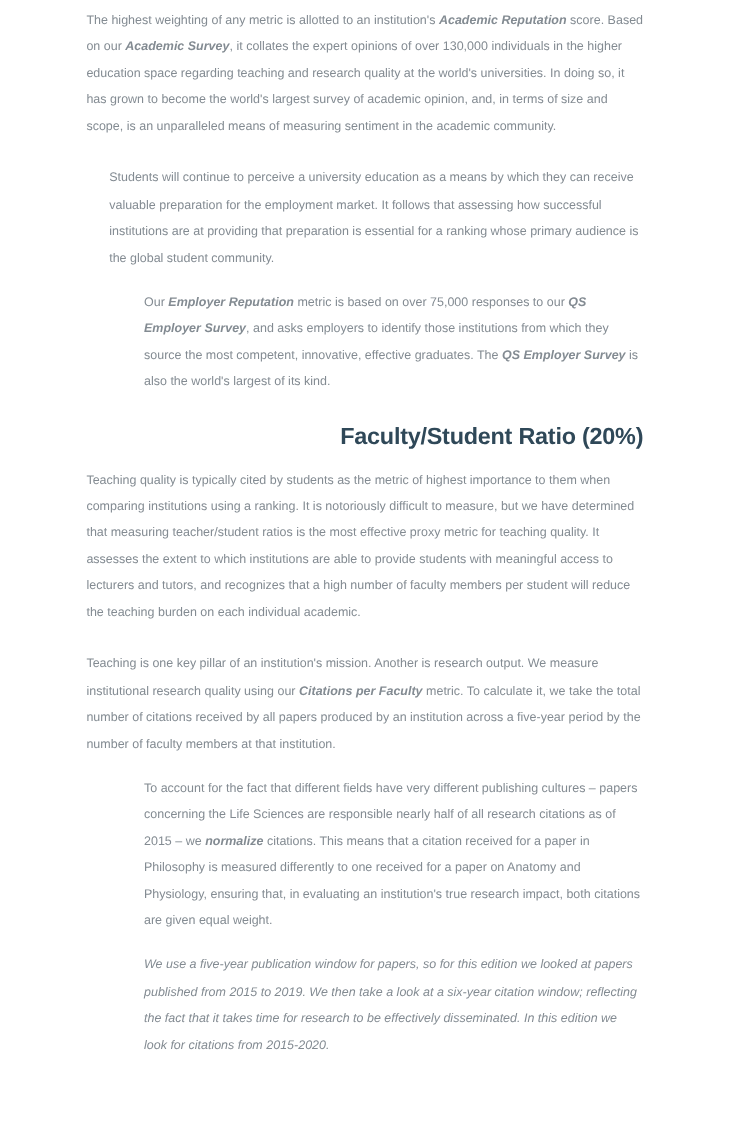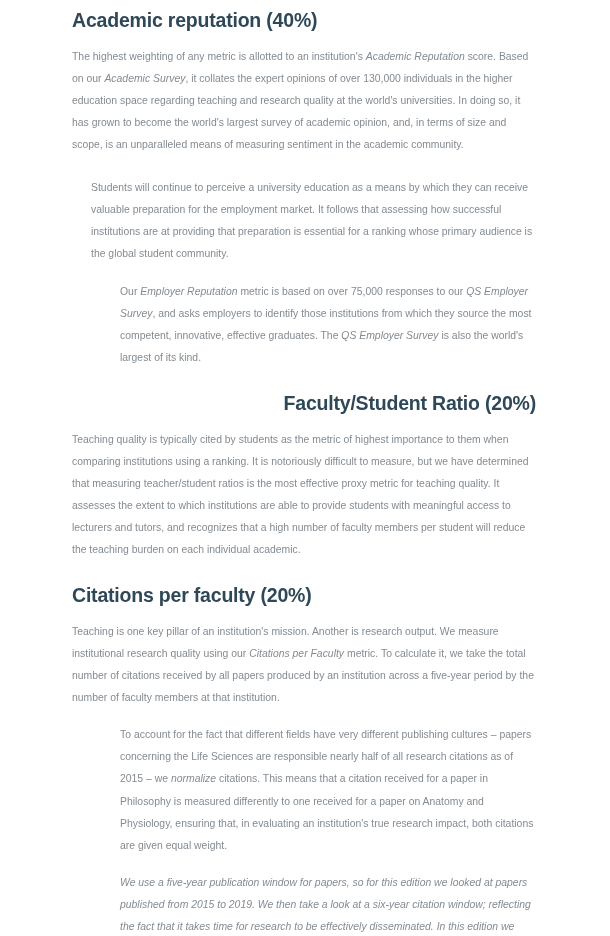--- a/index.html
+++ b/index.html
@@ -37,49 +37,48 @@
     padding: 0;
     color: #838b92;
     font-family: "Liberation Sans", sans-serif;
     font-size: 10.4px;
     line-height: 22.1px;
     letter-spacing: 0.01px;
     text-align: left;
   }
   p.body-text em {
     font-style: italic;
+    font-weight: bold;
   }
   
   .section + .section {
     margin-top: 21px;
   }
   h2.section-heading + p.body-text {
     margin-top: 11px;
   }
   p.body-text + p.body-text {
     margin-top: 15px;
     margin-left: 48px;
   }
   #article { padding-top: 7px; }
 </style>
 </head>
 <body>
 
 <div id="article" style="background: rgb(255, 255, 255);">
     <section class="section">
-      <h2 class="section-heading" style="color: rgb(47, 72, 88);">Academic reputation (40%)</h2>
       <p class="body-text" style="color: rgb(131, 139, 146);"><span>The highest weighting of any metric is allotted to an institution's </span><em>Academic Reputation</em><span> score. Based on our </span><em>Academic Survey</em><span>, it collates the expert opinions of over 130,000 individuals in the higher education space regarding teaching and research quality at the world's universities. In doing so, it has grown to become the world's largest survey of academic opinion, and, in terms of size and scope, is an unparalleled means of measuring sentiment in the academic community.</span></p>
     </section>
     <section class="section">
       <p class="body-text" style="color: rgb(131, 139, 146); margin-left: 19px;"><span>Students will continue to perceive a university education as a means by which they can receive valuable preparation for the employment market. It follows that assessing how successful institutions are at providing that preparation is essential for a ranking whose primary audience is the global student community.</span></p>
       <p class="body-text" style="color: rgb(131, 139, 146);"><span>Our </span><em>Employer Reputation</em><span> metric is based on over 75,000 responses to our </span><em>QS Employer Survey</em><span>, and asks employers to identify those institutions from which they source the most competent, innovative, effective graduates. The </span><em>QS Employer Survey</em><span> is also the world's largest of its kind.</span></p>
     </section>
     <section class="section">
       <h2 class="section-heading" style="color: rgb(47, 72, 88); text-align: right;">Faculty/Student Ratio (20%)</h2>
       <p class="body-text" style="color: rgb(131, 139, 146);"><span>Teaching quality is typically cited by students as the metric of highest importance to them when comparing institutions using a ranking. It is notoriously difficult to measure, but we have determined that measuring teacher/student ratios is the most effective proxy metric for teaching quality. It assesses the extent to which institutions are able to provide students with meaningful access to lecturers and tutors, and recognizes that a high number of faculty members per student will reduce the teaching burden on each individual academic.</span></p>
     </section>
     <section class="section">
-      <h2 class="section-heading" style="color: rgb(47, 72, 88);">Citations per faculty (20%)</h2>
       <p class="body-text" style="color: rgb(131, 139, 146);"><span>Teaching is one key pillar of an institution's mission. Another is research output. We measure institutional research quality using our </span><em>Citations per Faculty</em><span> metric. To calculate it, we take the total number of citations received by all papers produced by an institution across a five-year period by the number of faculty members at that institution.</span></p>
       <p class="body-text" style="color: rgb(131, 139, 146);"><span>To account for the fact that different fields have very different publishing cultures – papers concerning the Life Sciences are responsible nearly half of all research citations as of 2015 – we </span><em>normalize</em><span> citations. This means that a citation received for a paper in Philosophy is measured differently to one received for a paper on Anatomy and Physiology, ensuring that, in evaluating an institution's true research impact, both citations are given equal weight.</span></p>
       <p class="body-text" style="color: rgb(131, 139, 146); font-style: italic;"><span>We use a five-year publication window for papers, so for this edition we looked at papers published from 2015 to 2019. We then take a look at a six-year citation window; reflecting the fact that it takes time for research to be effectively disseminated. In this edition we look for citations from 2015-2020.</span></p>
     </section>
   </div>
 
 </body></html>

